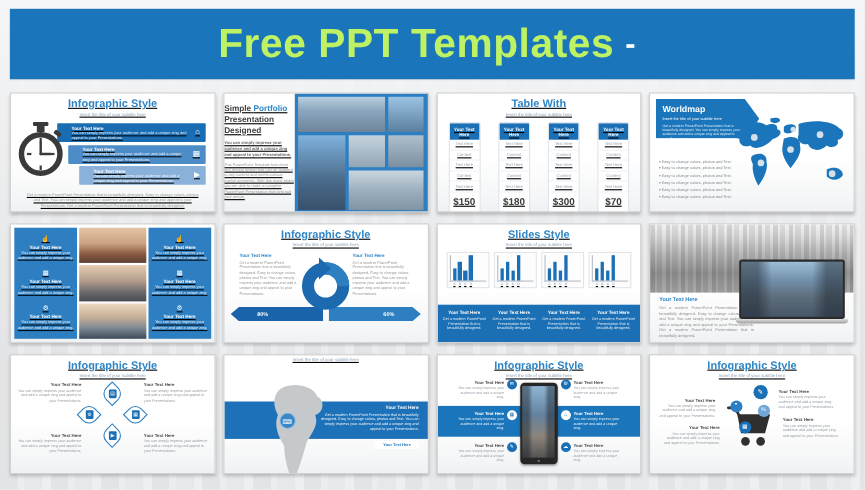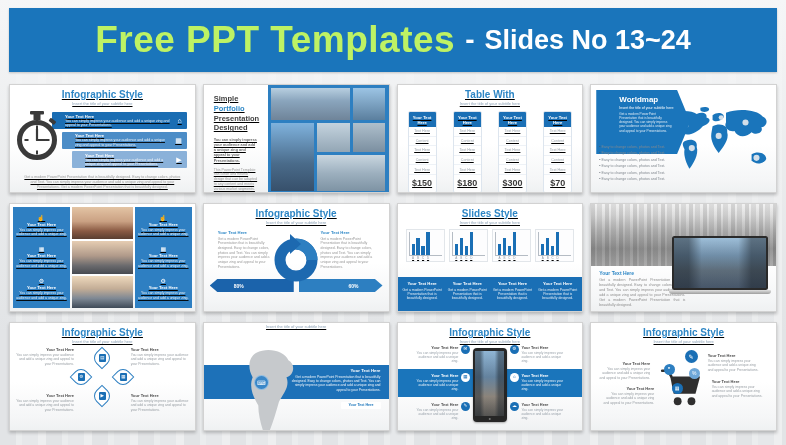--- a/index.html
+++ b/index.html
@@ -29,42 +29,42 @@
   .s13-bar { height:17px; display:flex; align-items:center; gap:3px; padding:2px 5px 2px 13px; color:#fff; border-radius:1px; }
   .s13-bar.b1 { background:#1a6db3; }
   .s13-bar.b2 { background:#4c8dc7; margin-left:10px; }
   .s13-bar.b3 { background:#8ab1d9; margin-left:20px; }
   .bt { font-size:4.2px; font-weight:bold; }
   .bb { font-size:3.6px; line-height:1.25; opacity:.88; max-width:105px; }
   .bicon { margin-left:auto; font-size:7px; line-height:1; }
   .s13-footer { margin:4px 12px 0; font-size:3.6px; color:#9a9a9a; text-align:center; line-height:1.45; }
   
   .s14 { display:flex; }
-  .s14-left { width:64px; padding:9px 10px; }
+  .s14-left { width:64px; padding:9px 0; }
   .s14-title { font-size:7.5px; font-weight:bold; color:#3f3f3f; line-height:1.3; }
   .s14-title .blue { color:#2d87c6; }
   .s14-lead { margin-top:5px; font-size:3.8px; font-weight:bold; color:#6a6a6a; line-height:1.35; }
   .s14-para { margin-top:4px; font-size:3.6px; color:#9a9a9a; line-height:1.35; }
   .s14-photos { flex:1; background:#2d7fc1; padding:3px; display:grid; grid-template-columns:1.3fr 1fr 1fr; grid-template-rows:1fr .9fr 1.1fr; gap:3px; height:109px; }
   .ph { width:100%; height:100%; }
   .ph-a { grid-column:1/3; background:linear-gradient(180deg,#b8cfe0,#8aa5bd 40%,#6f8499); }
   .ph-b { grid-column:3; background:linear-gradient(180deg,#9cc4e4,#5b7f9e); }
   .ph-c { grid-column:1; grid-row:2/4; background:linear-gradient(180deg,#7fb2dd,#4a6b8a 60%,#37506b); }
   .ph-d { background:linear-gradient(180deg,#c4d3de,#93a6b5); }
   .ph-e { background:linear-gradient(180deg,#aebfcc,#7b8fa0); }
   .ph-f { grid-column:2/4; background:linear-gradient(180deg,#c9d6df,#9db0bf 50%,#7e93a4); }
   
   .s15-cols { display:flex; gap:16px; margin:5px 10px 0; }
   .s15-col { flex:1; background:rgba(255,255,255,.85); border:.5px solid #dde5ee; border-radius:2px; overflow:hidden; text-align:center; }
   .s15-h { background:#1a6fb5; color:#fff; font-size:4.2px; font-weight:bold; padding:2.5px 0; }
   .s15-cell { font-size:3.7px; color:#9aa3ac; padding:2.3px 0; border-bottom:.5px solid #eef2f7; }
   .s15-price { font-size:9px; font-weight:bold; color:#3c3c3c; padding:3px 0 4px; }
   
-  .s16-banner { position:absolute; left:5px; top:5px; width:94px; height:64px; background:#1a75bb; color:#fff;
-                clip-path:polygon(0 0,86% 0,100% 50%,86% 100%,0 100%); padding:5px 16px 4px 23px; z-index:2; }
+  .s16-banner { position:absolute; left:5px; top:5px; width:94px; height:36px; background:#1a75bb; color:#fff;
+                clip-path:polygon(0 0,86% 0,100% 50%,86% 100%,0 100%); padding:5px 16px 4px 6px; z-index:2; }
   .s16-bt { font-size:8px; font-weight:bold; }
   .s16-bs { font-size:3.6px; margin-top:1.5px; }
   .s16-bb { font-size:3.2px; opacity:.85; margin-top:2.5px; line-height:1.3; }
   .s16-bullets { position:absolute; left:8px; top:60px; z-index:2; }
   .s16-bullet { font-size:3.6px; color:#80888f; margin-bottom:2.4px; }
   .s16-bullet::before { content:"▪ "; color:#49535c; }
   .s16-map { position:absolute; right:0; top:12px; z-index:1; }
   
   .s17 { display:flex; gap:2px; padding:3px; height:109px; }
   .s17-panel { width:57px; background:#2e7fc2; padding:3px 3px; display:flex; flex-direction:column; justify-content:space-around; text-align:center; color:#fff; }
@@ -165,21 +165,20 @@
   .s24-c .cb { font-size:3.4px; color:#9aa0a6; line-height:1.3; }
   .s24-lt { left:5px; top:38px; text-align:right; } .s24-lb { left:9px; top:63px; text-align:right; }
   .s24-rt { left:calc(50% + 24px); top:30px; } .s24-rb { left:calc(50% + 28px); top:56px; }
 </style>
 </head>
 <body>
 
 <div class="hdr">
   <span class="big">Free PPT Templates</span>
   <span class="sep">-</span>
-  <span class="small">Slides No 13~24</span>
 </div>
 
 <div class="grid">
 
   <div class="card">
     <div class="ttl">Infographic Style</div>
     <div class="sub">Insert the title of your subtitle here</div>
     <div class="s13-body">
       <div class="stopwatch">
         <svg width="42" height="52" viewBox="0 0 42 52">

